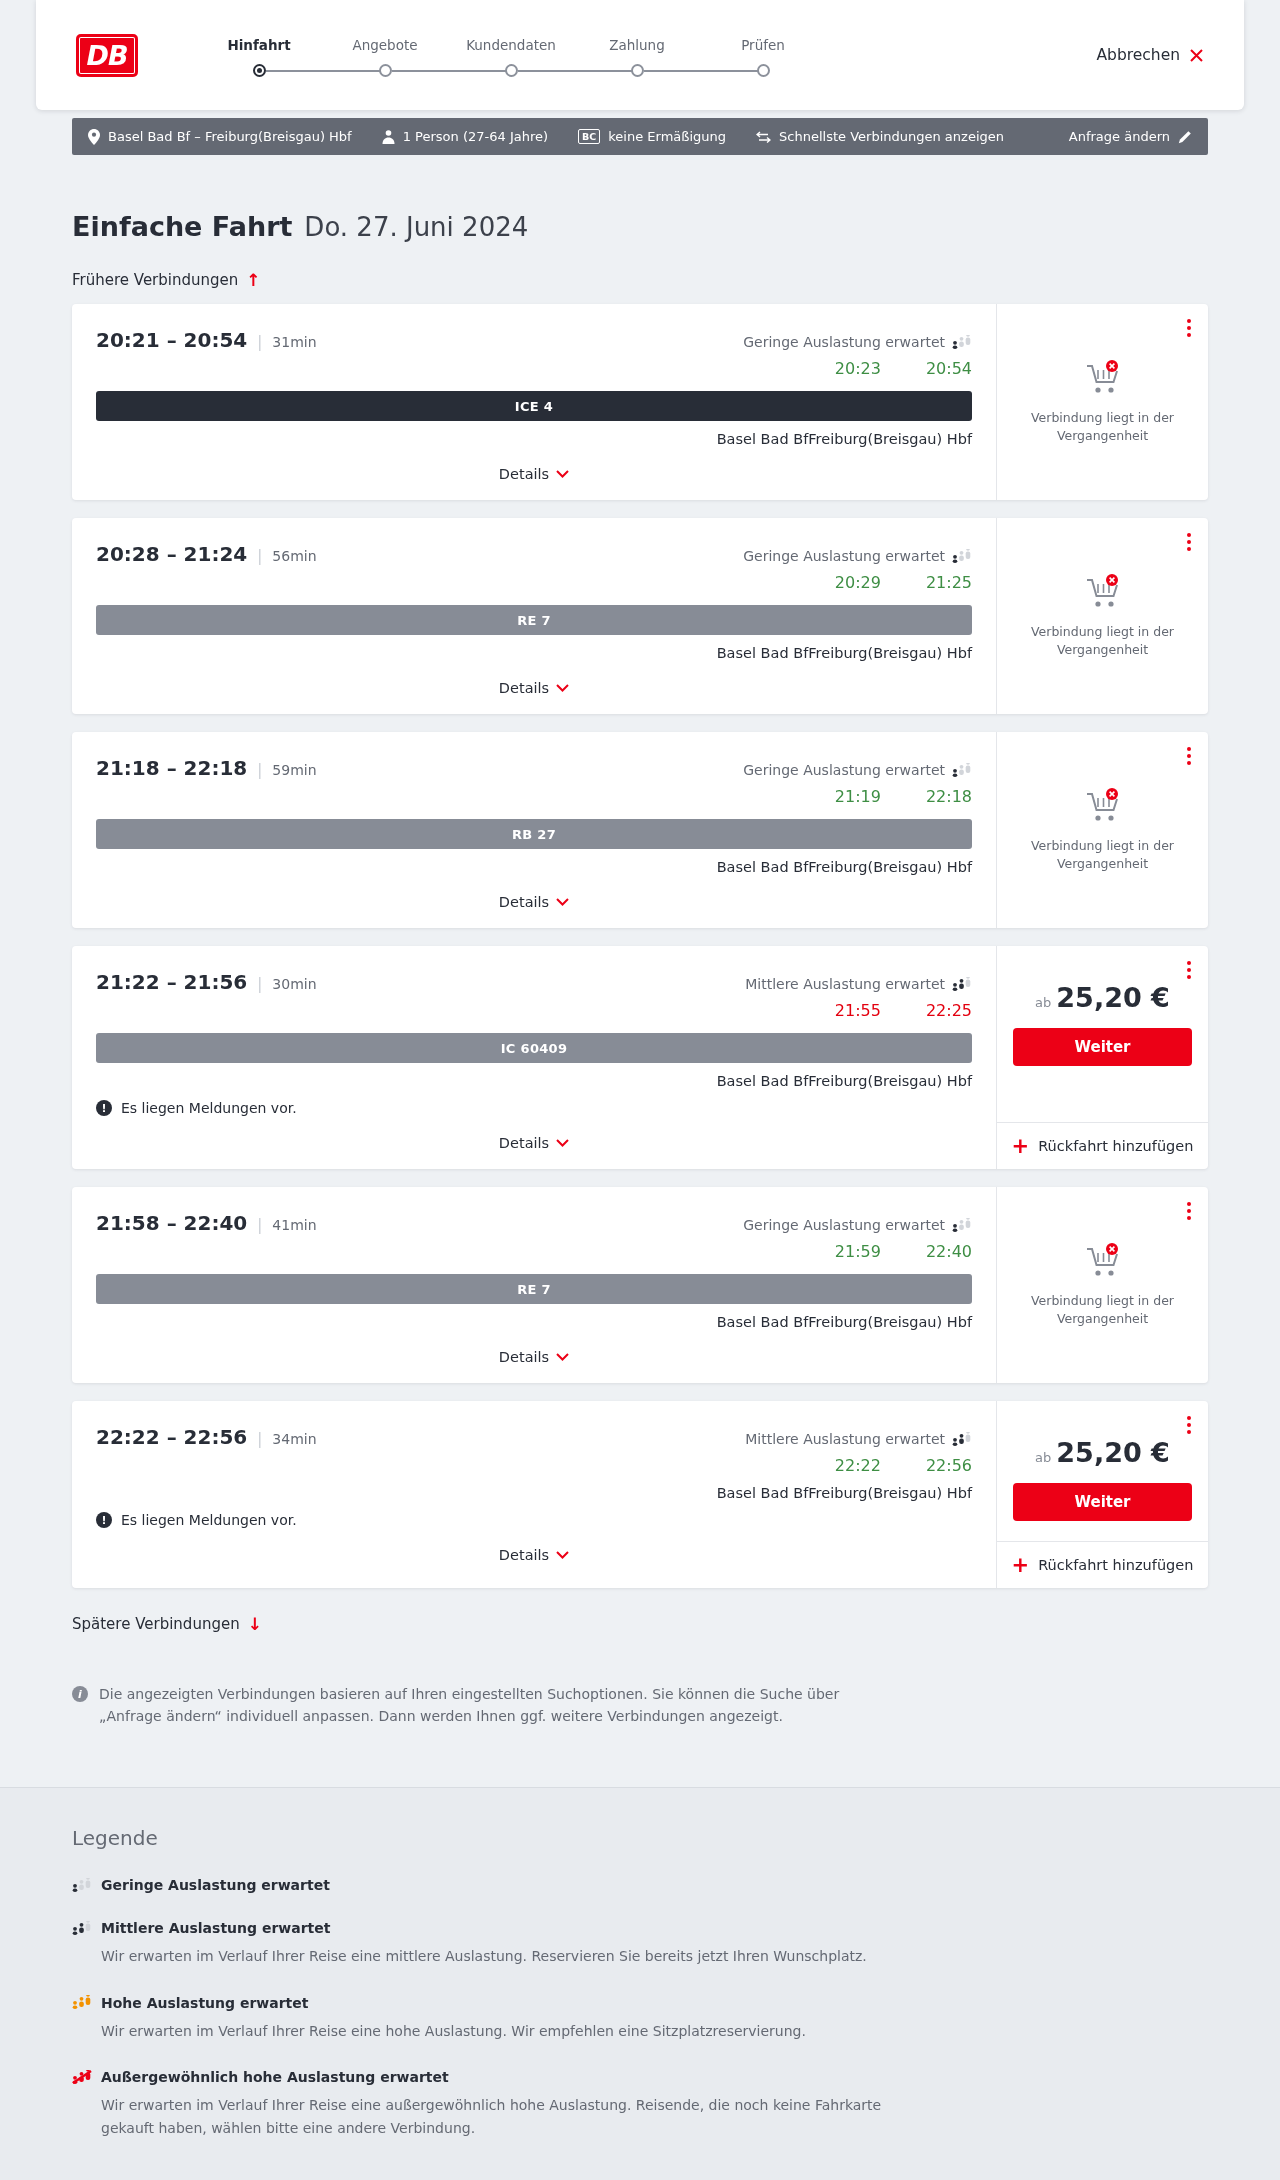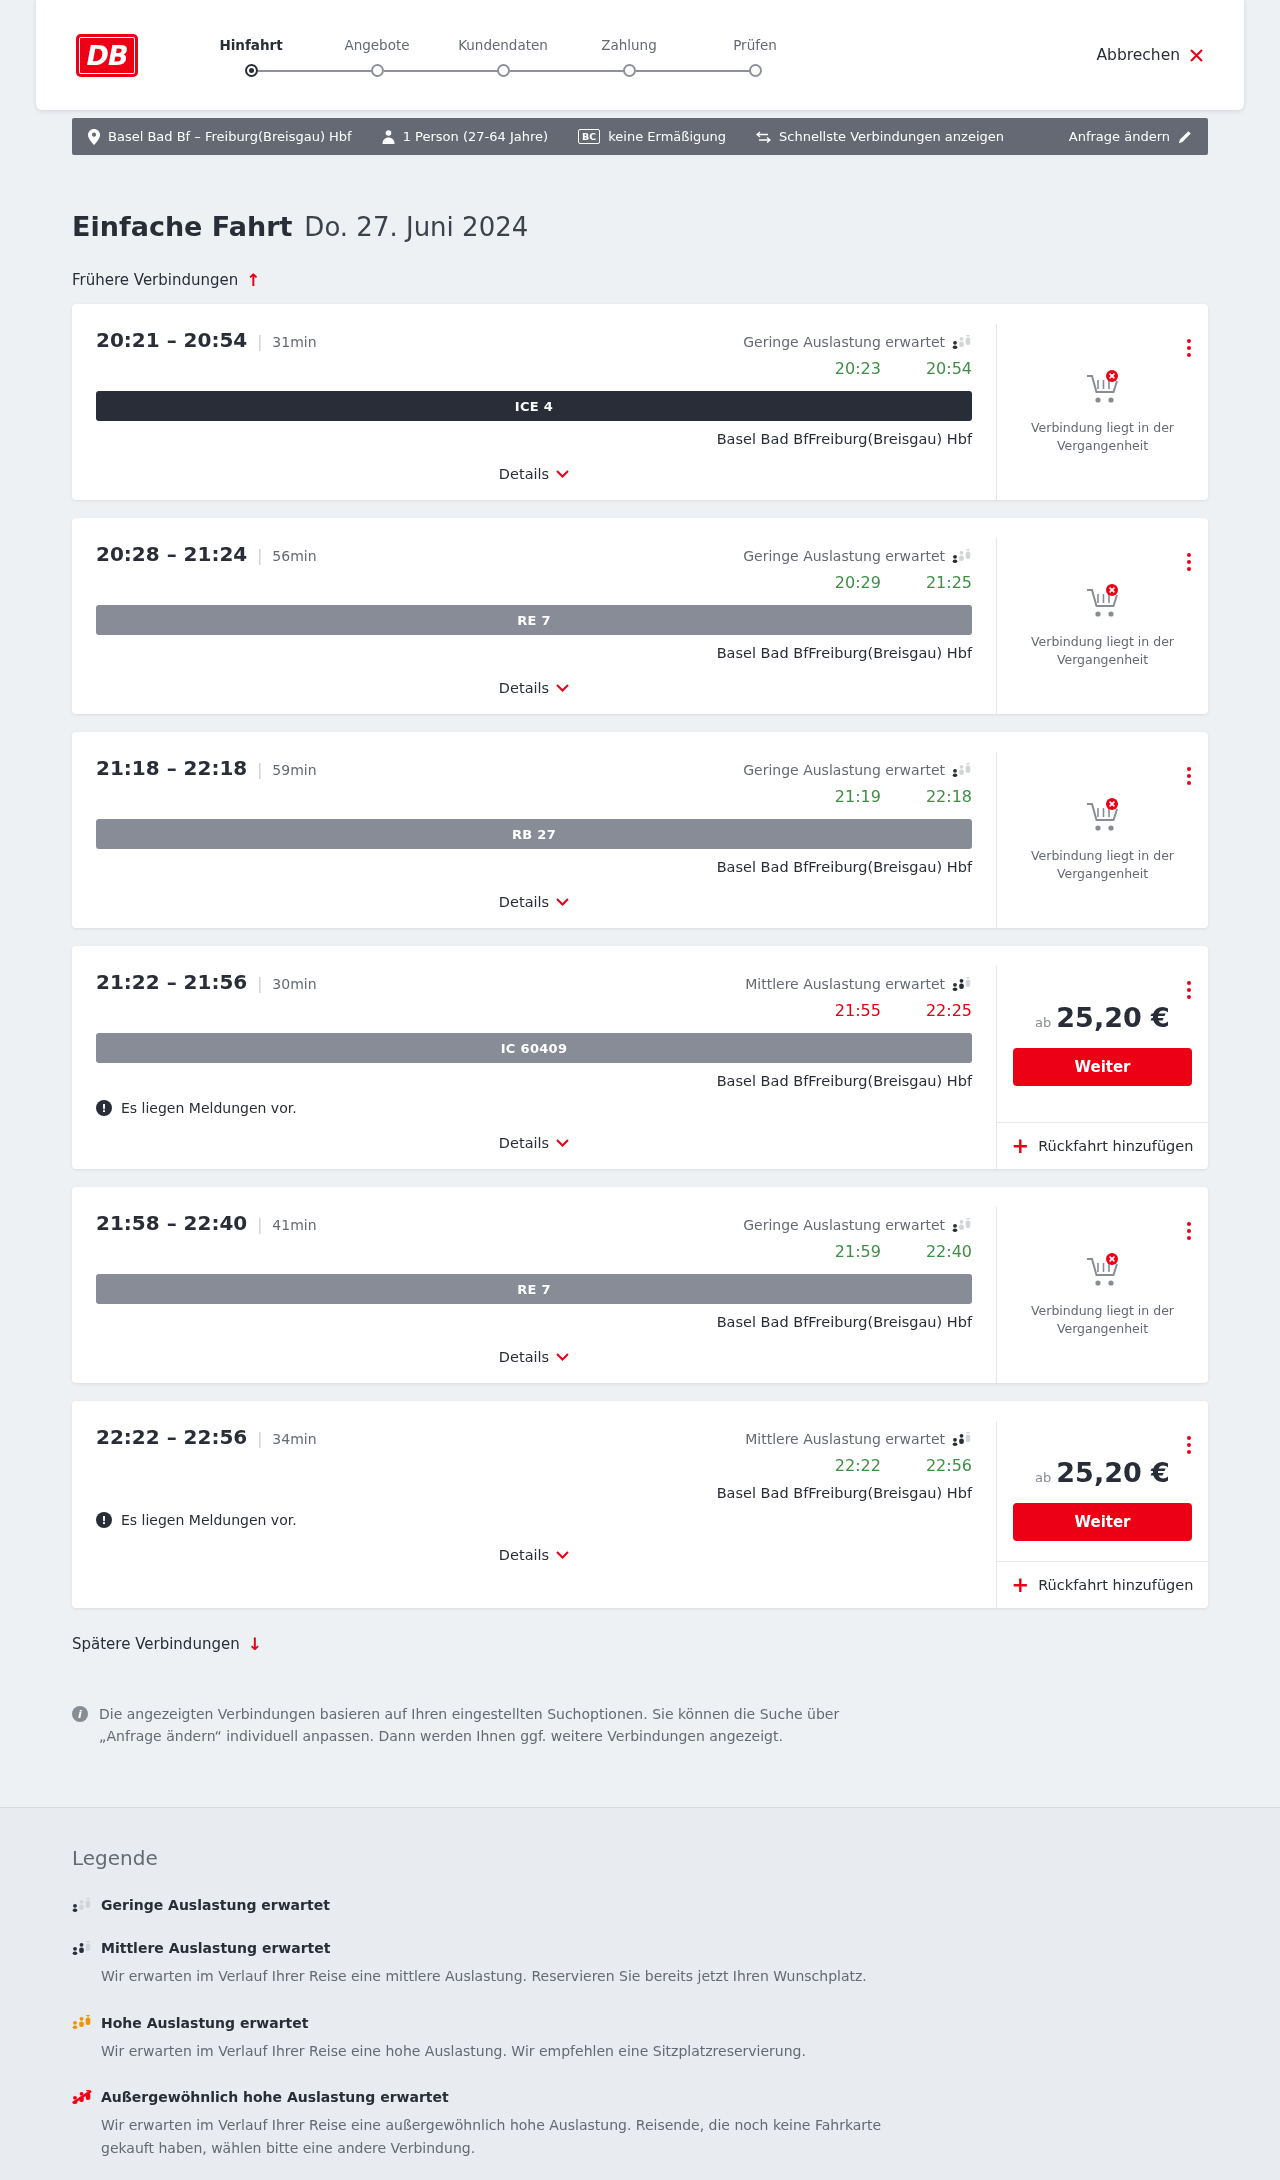--- a/index.html
+++ b/index.html
@@ -6,21 +6,21 @@
   html,body { background:#eef1f4; }
   body {
     width:1280px; min-height:2180px;
     font-family:"DejaVu Sans","Liberation Sans",sans-serif;
     color:#282d37;
   }
   
   .header-card {
     margin:0 36px; height:110px; background:#fff;
     border-radius:0 0 6px 6px; box-shadow:0 1px 5px rgba(40,45,55,.14);
-    display:flex; align-items:center; padding:0 40px; position:relative;
+    display:flex; align-items:center; padding:0 40px; position:relative;gap:8px;
   }
   .db-logo {
     width:62px; height:43px; background:#ec0016; border-radius:5px;
     color:#fff; font-weight:800; font-size:27px; font-style:italic;
     display:flex; align-items:center; justify-content:center; letter-spacing:-1px;
     box-shadow:inset 0 0 0 3px #ec0016, inset 0 0 0 4px #fff;
   }
   .steps { display:flex; margin-left:50px; margin-top:4px; }
   .step { width:126px; display:flex; flex-direction:column; align-items:center; cursor:pointer; }
   .step-label { font-size:13.5px; color:#646973; margin-bottom:11px; white-space:nowrap; }
@@ -80,21 +80,21 @@
   .stations { display:flex; justify-content:flex-end; margin-top:10px; font-size:14.5px; color:#282d37; }
   .msg { margin-top:11px; display:flex; align-items:center; gap:9px; font-size:14px; color:#282d37; }
   .msg-icon {
     width:16px; height:16px; border-radius:50%; background:#282d37; color:#fff;
     font-size:11px; font-weight:700; display:flex; align-items:center; justify-content:center; flex:0 0 16px;
   }
   .details-btn {
     margin-top:15px; display:flex; justify-content:center; align-items:center; gap:7px;
     font-size:14.5px; color:#282d37; cursor:pointer; padding:4px 0;
   }
-  .card-right { width:212px; border-left:1px solid #e4e6ea; position:relative; display:flex; flex-direction:column;margin-top:20px; }
+  .card-right { width:212px; border-left:1px solid #e4e6ea; position:relative; display:flex; flex-direction:column; }
   .kebab { position:absolute; top:12px; right:14px; display:flex; flex-direction:column; gap:3px; cursor:pointer; padding:3px; }
   .kebab i { width:4px; height:4px; border-radius:50%; background:#ec0016; }
   .past-box {
     flex:1; display:flex; flex-direction:column; align-items:center; justify-content:center;
     gap:12px; padding:10px 20px; text-align:center; font-size:12.5px; color:#646973; line-height:1.45;
   }
   .offer-box { flex:1; display:flex; flex-direction:column; padding-top:36px; }
   .price-line { text-align:center; }
   .price-prefix { font-size:13px; color:#878c96; margin-right:5px; }
   .price-value { font-size:27px; font-weight:800; color:#282d37; }

